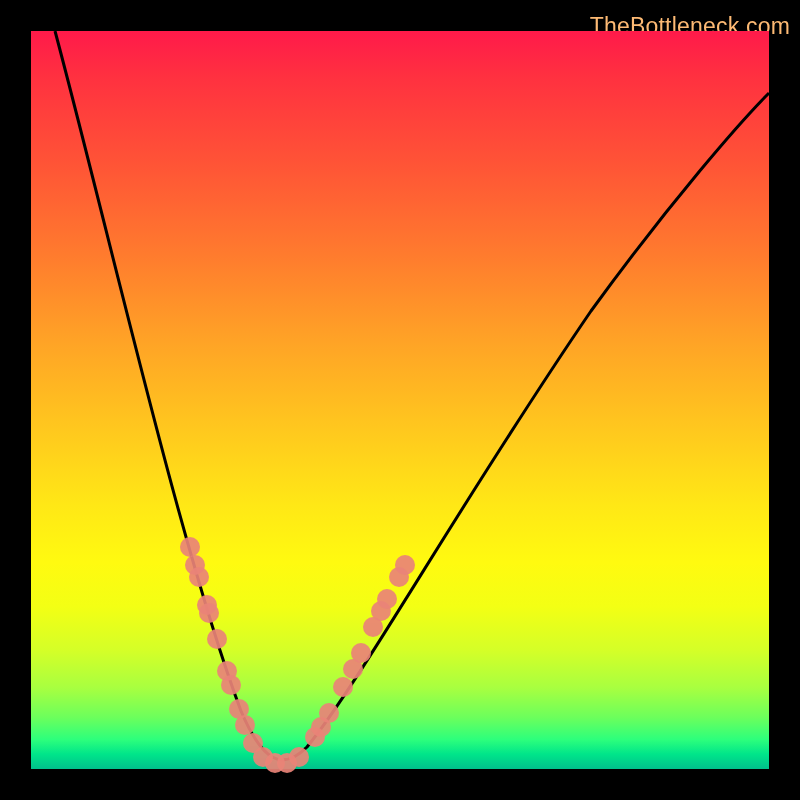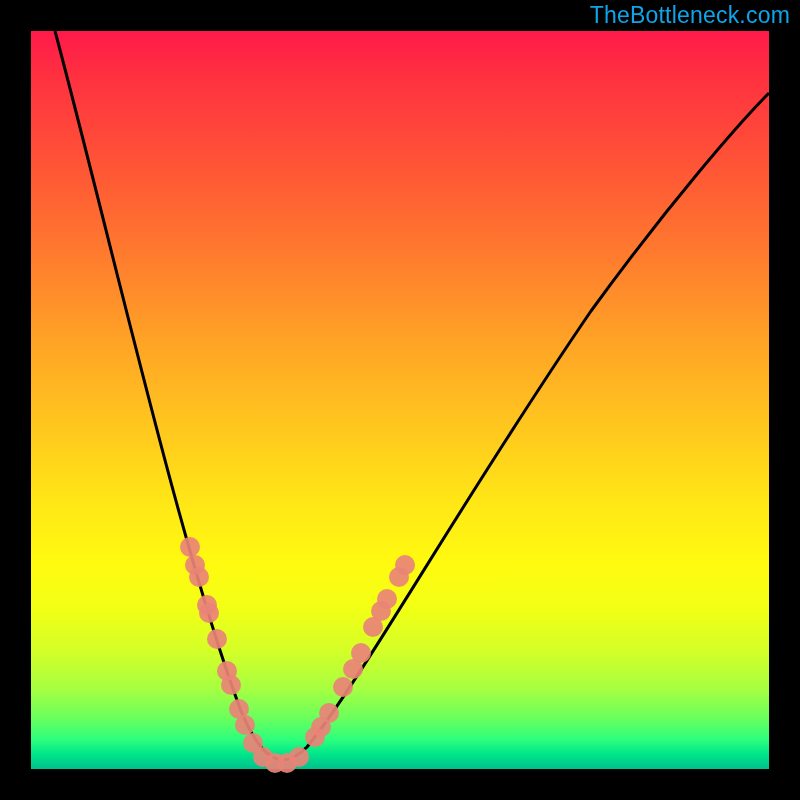--- a/index.html
+++ b/index.html
@@ -35,23 +35,23 @@
       #f3ff14 78%,
       #d4ff28 84%,
       #a8ff40 89%,
       #6cff5c 93%,
       #2dff7c 96%,
       #00e58a 98%,
       #00c08c 100%);
   }
   .watermark {
     position: absolute;
-    top: 2px;
+    top: 13px;
     right: 10px;
-    color: #0ea5e9;
+    color: #fdba74;
     font-size: 23px;
     font-weight: 500;
     letter-spacing: 0.2px;
     user-select: none;
   }
   svg.curve {
     position: absolute;
     left: 0;
     top: 0;
     width: 738px;

